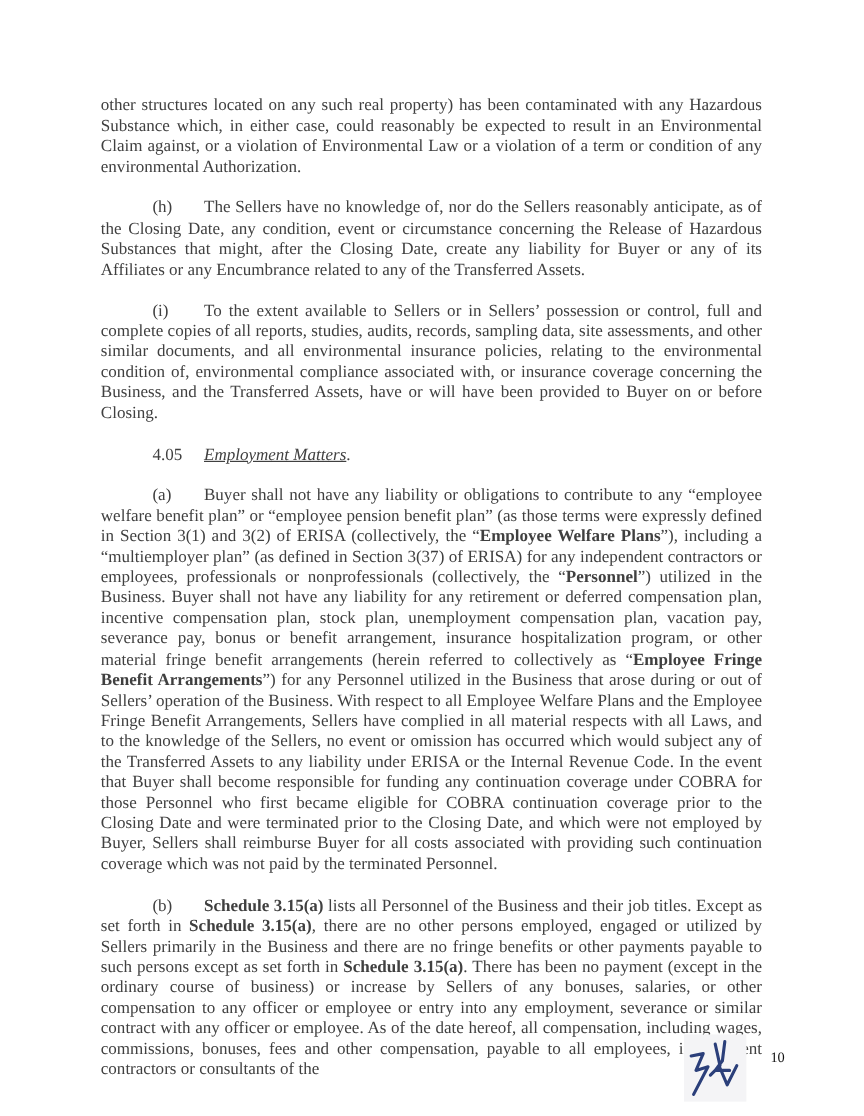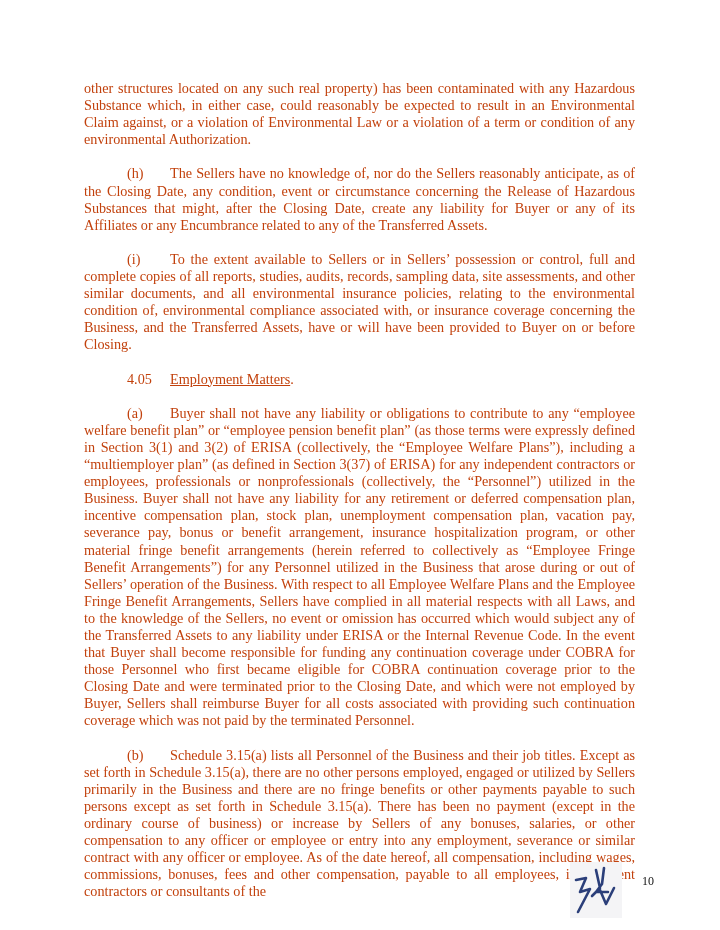--- a/index.html
+++ b/index.html
@@ -5,33 +5,33 @@
   html, body { margin: 0; padding: 0; background: #ffffff; }
   body { width: 720px; height: 930px; position: relative; overflow: hidden; }
   .page {
     position: absolute;
     left: 84px;
     top: 80px;
     width: 551px;
     font-family: "Liberation Serif", serif;
     font-size: 14.2px;
     line-height: 17.1px;
-    color: #c2410c;
+    color: #404040;
   }
   .para {
     margin: 0 0 17.1px 0;
     text-align: justify;
     text-align-last: left;
   }
   .indent { text-indent: 43px; }
   .label { display: inline-block; width: 43px; text-indent: 0; }
   .heading { margin: 0 0 17.1px 0; padding-left: 43px; }
   .heading .num { display: inline-block; width: 43px; }
-  .heading .title { text-decoration: underline; }
-  b { font-weight: normal; }
+  .heading .title { text-decoration: underline; font-style: italic; }
+  b { font-weight: bold; }
   .footer {
     position: absolute;
     left: 570px;
     top: 862px;
     width: 80px;
     height: 56px;
   }
   .signature {
     position: absolute;
     left: 0;

